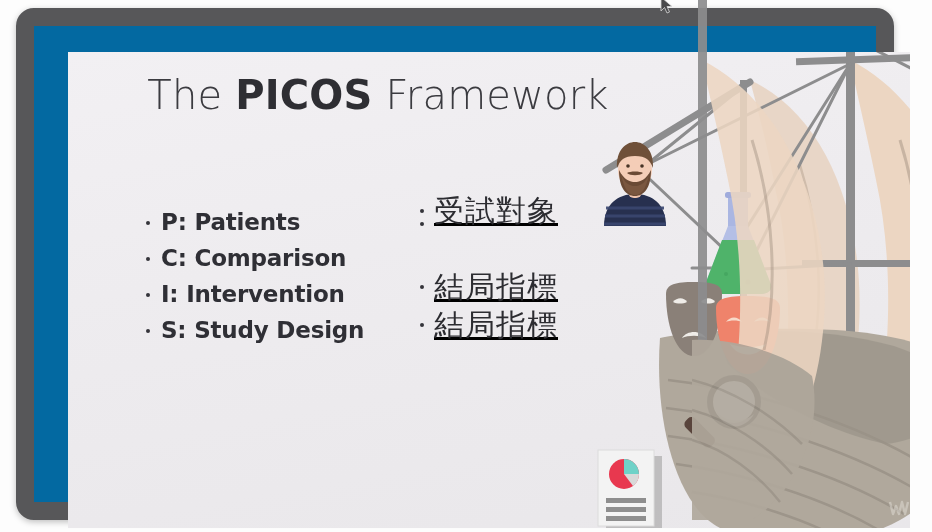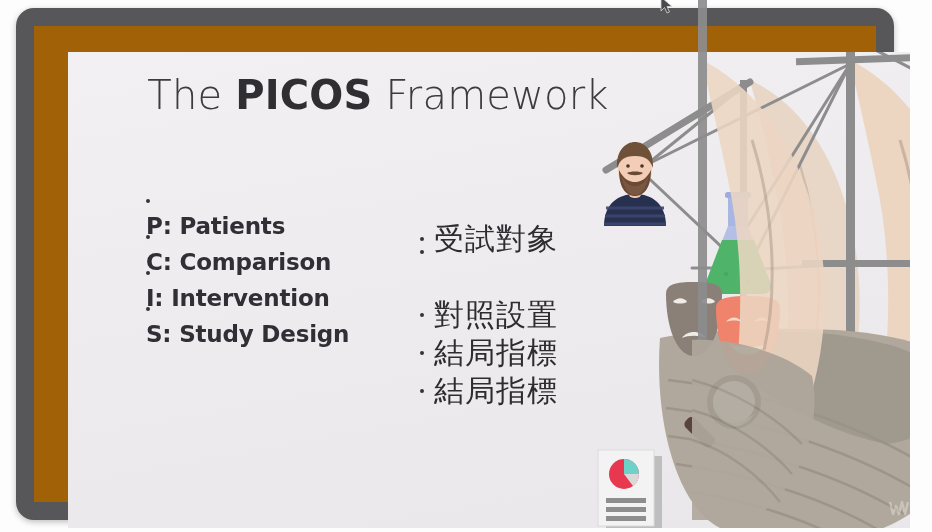--- a/index.html
+++ b/index.html
@@ -26,21 +26,21 @@
   
   #screen-bezel {
     position: absolute;
     left: 16px;
     top: 8px;
     width: 878px;
     height: 512px;
     border: 18px solid #575759;
     border-radius: 18px;
     box-sizing: border-box;
-    background: #a16207;
+    background: #0369a1;
     box-shadow: 0 2px 6px rgba(0,0,0,0.25);
   }
 
   
   #slide-canvas {
     position: absolute;
     left: 34px;
     top: 26px;
     width: 842px;
     height: 476px;
@@ -74,32 +74,32 @@
     margin: 0;
     padding: 0;
   }
   #bullets-en {
     left: 78px;
     top: 152px;
     width: 300px;
   }
   #bullets-zh {
     left: 352px;
-    top: 168px;
+    top: 140px;
     width: 220px;
+    text-decoration: underline;
   }
   .bullet-row {
     display: flex;
     align-items: baseline;
     white-space: nowrap;
   }
   #bullets-en .bullet-row {
     height: 36px;
     line-height: 36px;
-    flex-direction: column;
   }
   #bullets-zh .bullet-row {
     height: 38px;
     line-height: 38px;
   }
   .bullet-dot {
     display: inline-block;
     width: 4px;
     height: 4px;
     border-radius: 50%;
@@ -341,24 +341,20 @@
         </li>
       </ul>
 
       <ul class="bullet-col" id="bullets-zh">
         <li class="bullet-row">
           <span class="bullet-dot"></span>
           <span class="bullet-text-zh">受試對象</span>
         </li>
         <li class="bullet-row">
           <span class="bullet-dot"></span>
-        </li>
-        <li class="bullet-row">
-          <span class="bullet-dot"></span>
-          <span class="bullet-text-zh">對照設置</span>
         </li>
         <li class="bullet-row">
           <span class="bullet-dot"></span>
           <span class="bullet-text-zh">結局指標</span>
         </li>
         <li class="bullet-row">
           <span class="bullet-dot"></span>
           <span class="bullet-text-zh">結局指標</span>
         </li>
       </ul>

